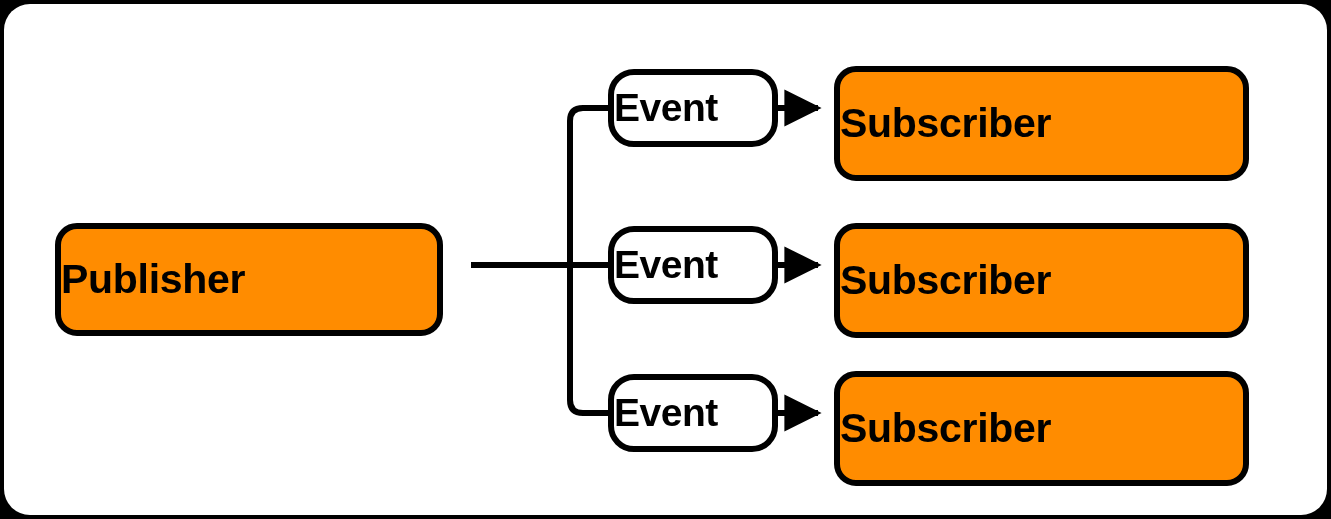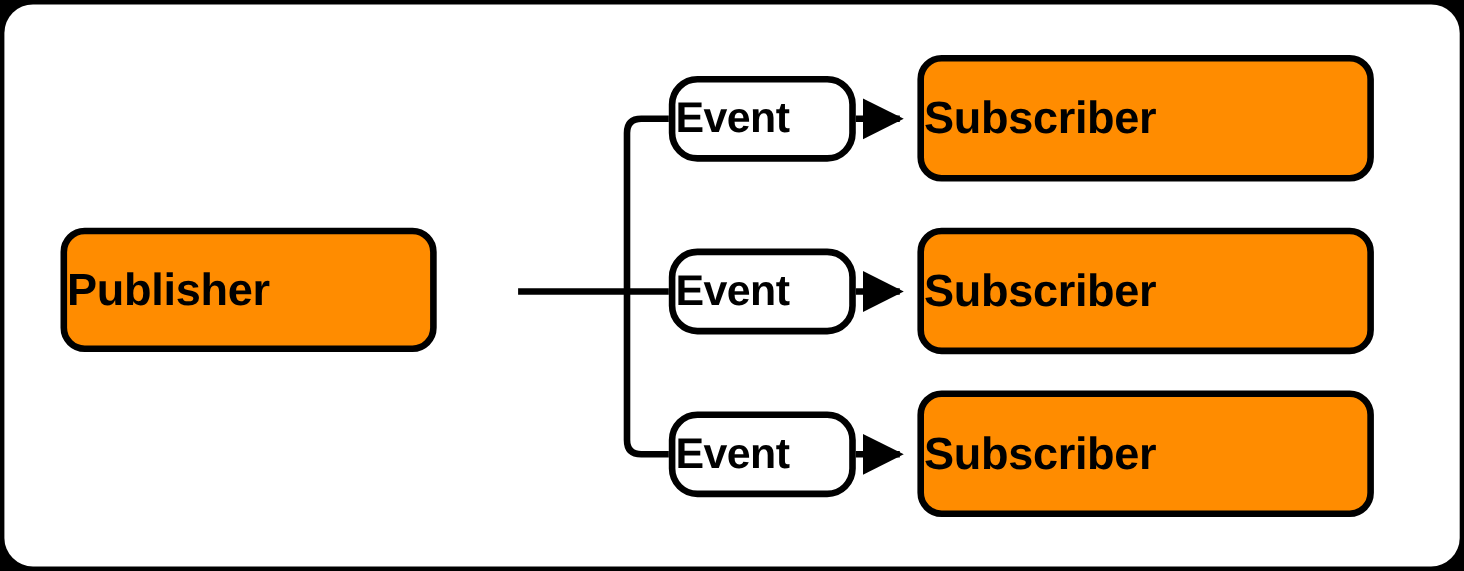--- a/index.html
+++ b/index.html
@@ -45,31 +45,32 @@
     text-align: center;
     white-space: nowrap;
   }
   .node-orange {
     background: #ff8c00;
     border: 6px solid #000000;
     border-radius: 22px;
     font-weight: bold;
     font-size: 41px;
     letter-spacing: -0.3px;
+    margin-top: 16px;
   }
   .node-event {
     background: #ffffff;
     border: 6px solid #000000;
     border-radius: 26px;
     font-weight: bold;
     font-size: 39px;
     letter-spacing: -0.5px;
   }
   
-  #publisher    { left: 55px;  top: 207px; width: 342px; height: 113px; }
+  #publisher    { left: 55px;  top: 207px; width: 388px; height: 113px; }
   #event-1      { left: 608px; top: 69px;  width: 170px; height: 78px; }
   #event-2      { left: 608px; top: 226px; width: 170px; height: 78px; }
   #event-3      { left: 608px; top: 374px; width: 170px; height: 78px; }
   #subscriber-1 { left: 834px; top: 50px;  width: 415px; height: 115px; }
   #subscriber-2 { left: 834px; top: 207px; width: 415px; height: 115px; }
   #subscriber-3 { left: 834px; top: 355px; width: 415px; height: 115px; }
 </style>
 </head>
 <body>
 

